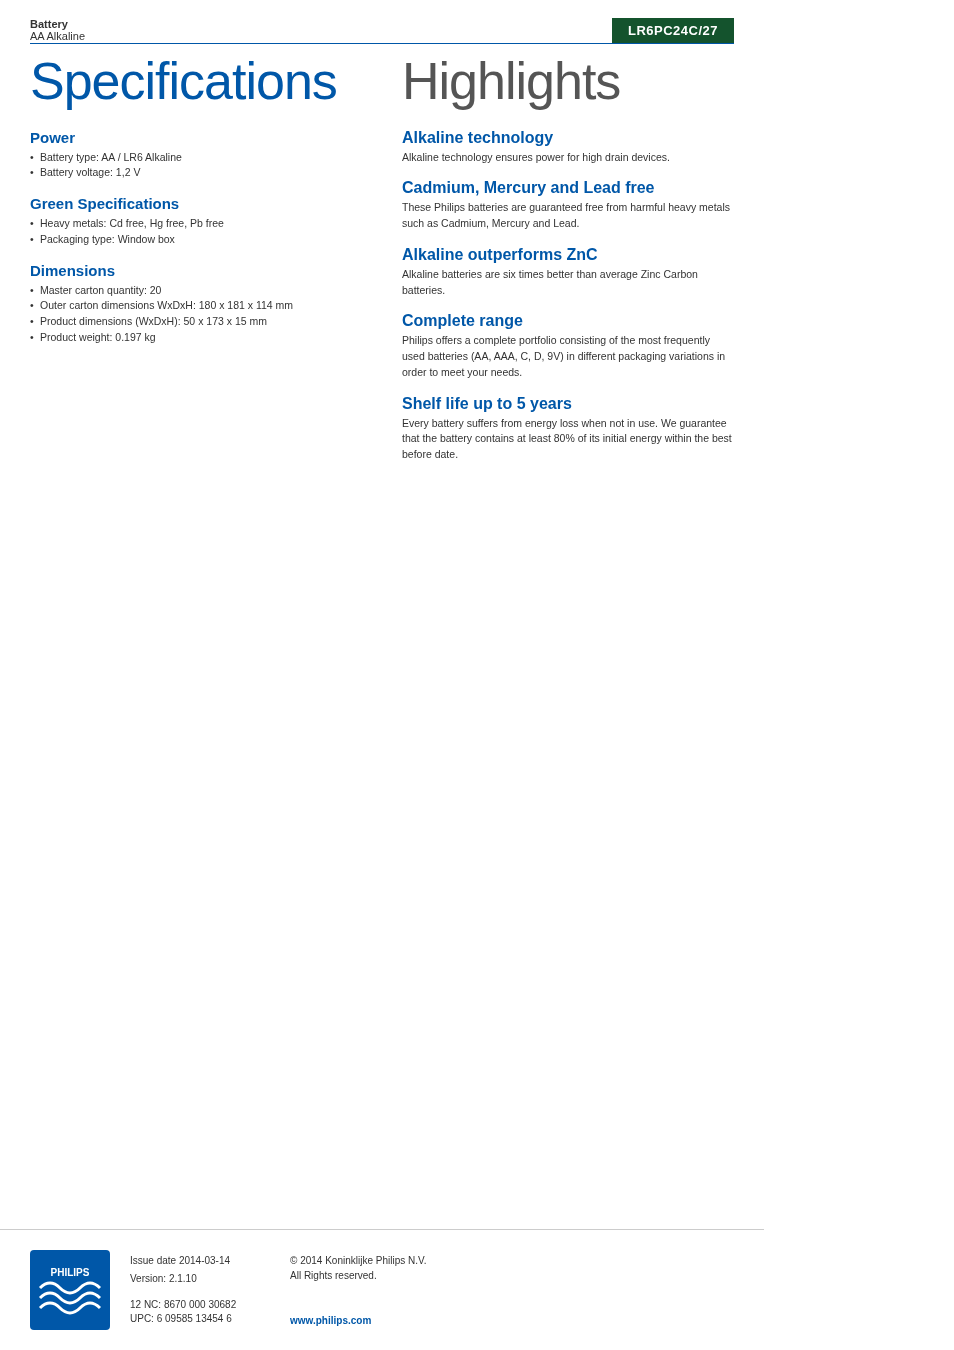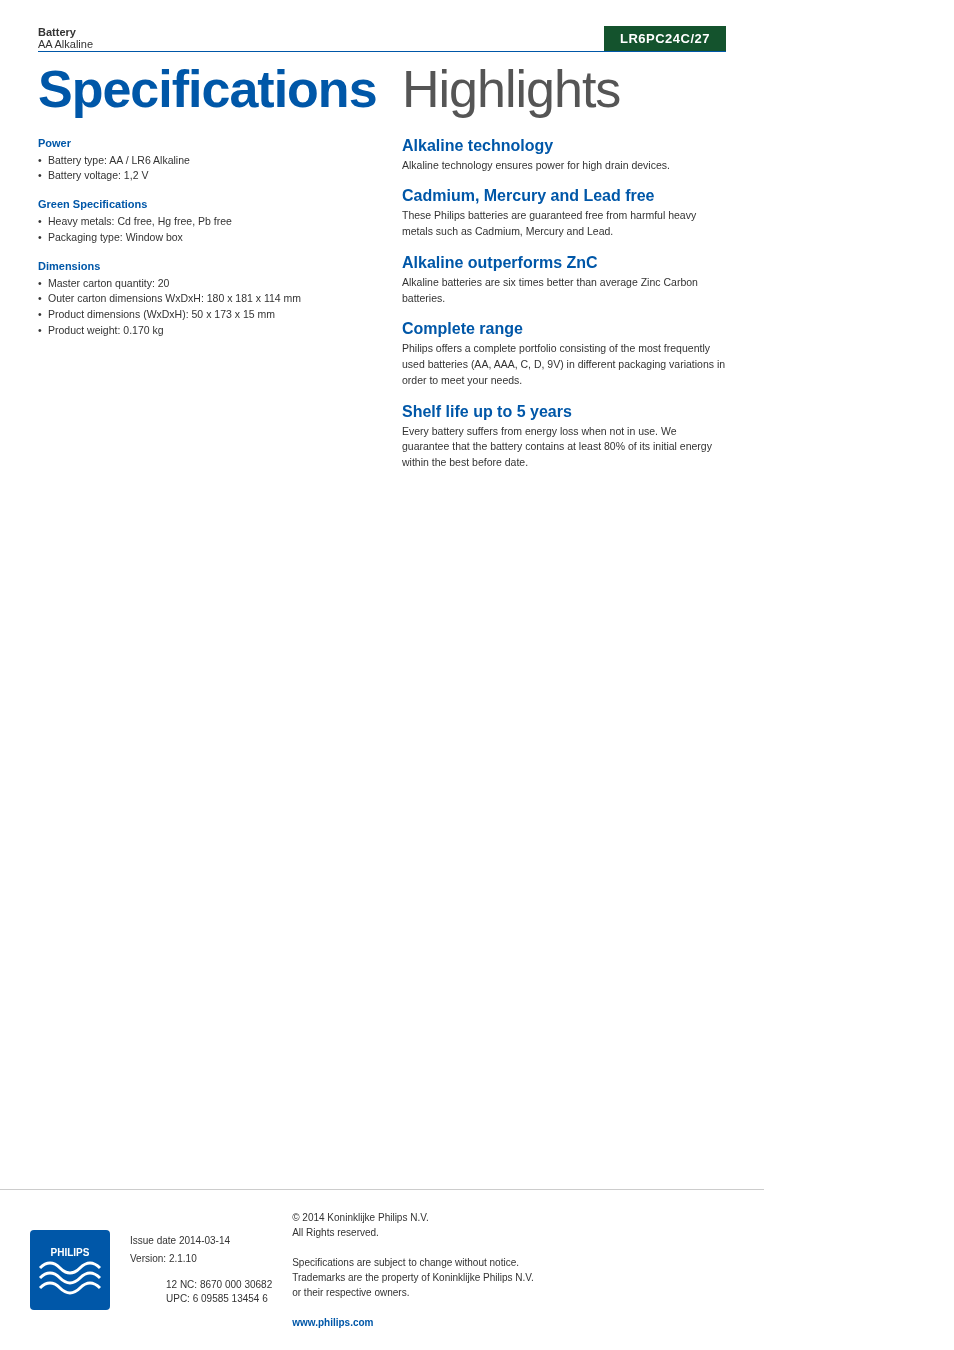--- a/index.html
+++ b/index.html
@@ -9,21 +9,21 @@
       color: #333;
       background: #fff;
       width: 954px;
       min-height: 1350px;
       position: relative;
     }
 
     .page-wrapper {
       width: 764px;
       min-height: 1350px;
-      padding: 8px;
+      padding: 0;
       position: relative;
     }
 
     
     .header {
       display: flex;
       justify-content: space-between;
       align-items: flex-start;
       padding: 18px 30px 0 30px;
     }
@@ -60,21 +60,21 @@
     }
 
     
     .left-col {
       width: 50%;
       padding-right: 20px;
     }
 
     .page-title {
       font-size: 52px;
-      font-weight: bold;
+      font-weight: normal;
       color: #0057a8;
       line-height: 1.05;
       margin-bottom: 20px;
       letter-spacing: -1px;
     }
 
     
     .right-col {
       width: 50%;
       padding-left: 20px;
@@ -88,21 +88,21 @@
       margin-bottom: 20px;
       letter-spacing: -1px;
     }
 
     
     .spec-section {
       margin-bottom: 14px;
     }
 
     .spec-section-title {
-      font-size: 11px;
+      font-size: 15px;
       font-weight: bold;
       color: #0057a8;
       margin-bottom: 4px;
     }
 
     .spec-list {
       list-style: none;
       padding: 0;
     }
 
@@ -224,21 +224,21 @@
         </ul>
       </div>
 
 
       <div class="spec-section">
         <div class="spec-section-title">Dimensions</div>
         <ul class="spec-list">
           <li>Master carton quantity: 20</li>
           <li>Outer carton dimensions WxDxH: 180 x 181 x 114 mm</li>
           <li>Product dimensions (WxDxH): 50 x 173 x 15 mm</li>
-          <li>Product weight: 0.170 kg</li>
+          <li>Product weight: 0.197 kg</li>
         </ul>
       </div>
     </div>
 
     <div class="right-col">
       <div class="highlights-title">Highlights</div>
 
       <div class="highlight-section">
         <div class="highlight-title">Alkaline technology</div>
         <div class="highlight-text">Alkaline technology ensures power for high drain devices.</div>
@@ -278,35 +278,32 @@
 
         <path d="M10 38 Q20 28 30 38 Q40 48 50 38 Q60 28 70 38" stroke="white" stroke-width="3" fill="none"></path>
         <path d="M10 48 Q20 38 30 48 Q40 58 50 48 Q60 38 70 48" stroke="white" stroke-width="3" fill="none"></path>
         <path d="M10 58 Q20 48 30 58 Q40 68 50 58 Q60 48 70 58" stroke="white" stroke-width="3" fill="none"></path>
       </svg>
     </div>
 
     <div class="footer-info">
       <div class="footer-info-item">Issue date 2014-03-14</div>
       <div class="footer-info-item">Version: 2.1.10</div>
-      <div style="margin-top:8px;margin-left:36px;">
+      <div style="margin-top:8px;">
         <div class="footer-info-item">12 NC: 8670 000 30682</div>
         <div class="footer-info-item">UPC: 6 09585 13454 6</div>
       </div>
     </div>
 
     <div class="footer-legal">
       <div>
         <span>© 2014 Koninklijke Philips N.V.</span>
       </div>
       <div>All Rights reserved.</div>
       <br>
-      <div style="white-space: pre-line;">Specifications are subject to change without notice.
-Trademarks are the property of Koninklijke Philips N.V.
-or their respective owners.</div>
       <br>
       <div>
         <span class="website">www.philips.com</span>
       </div>
     </div>
 
   </div>
 
 </div>
 

